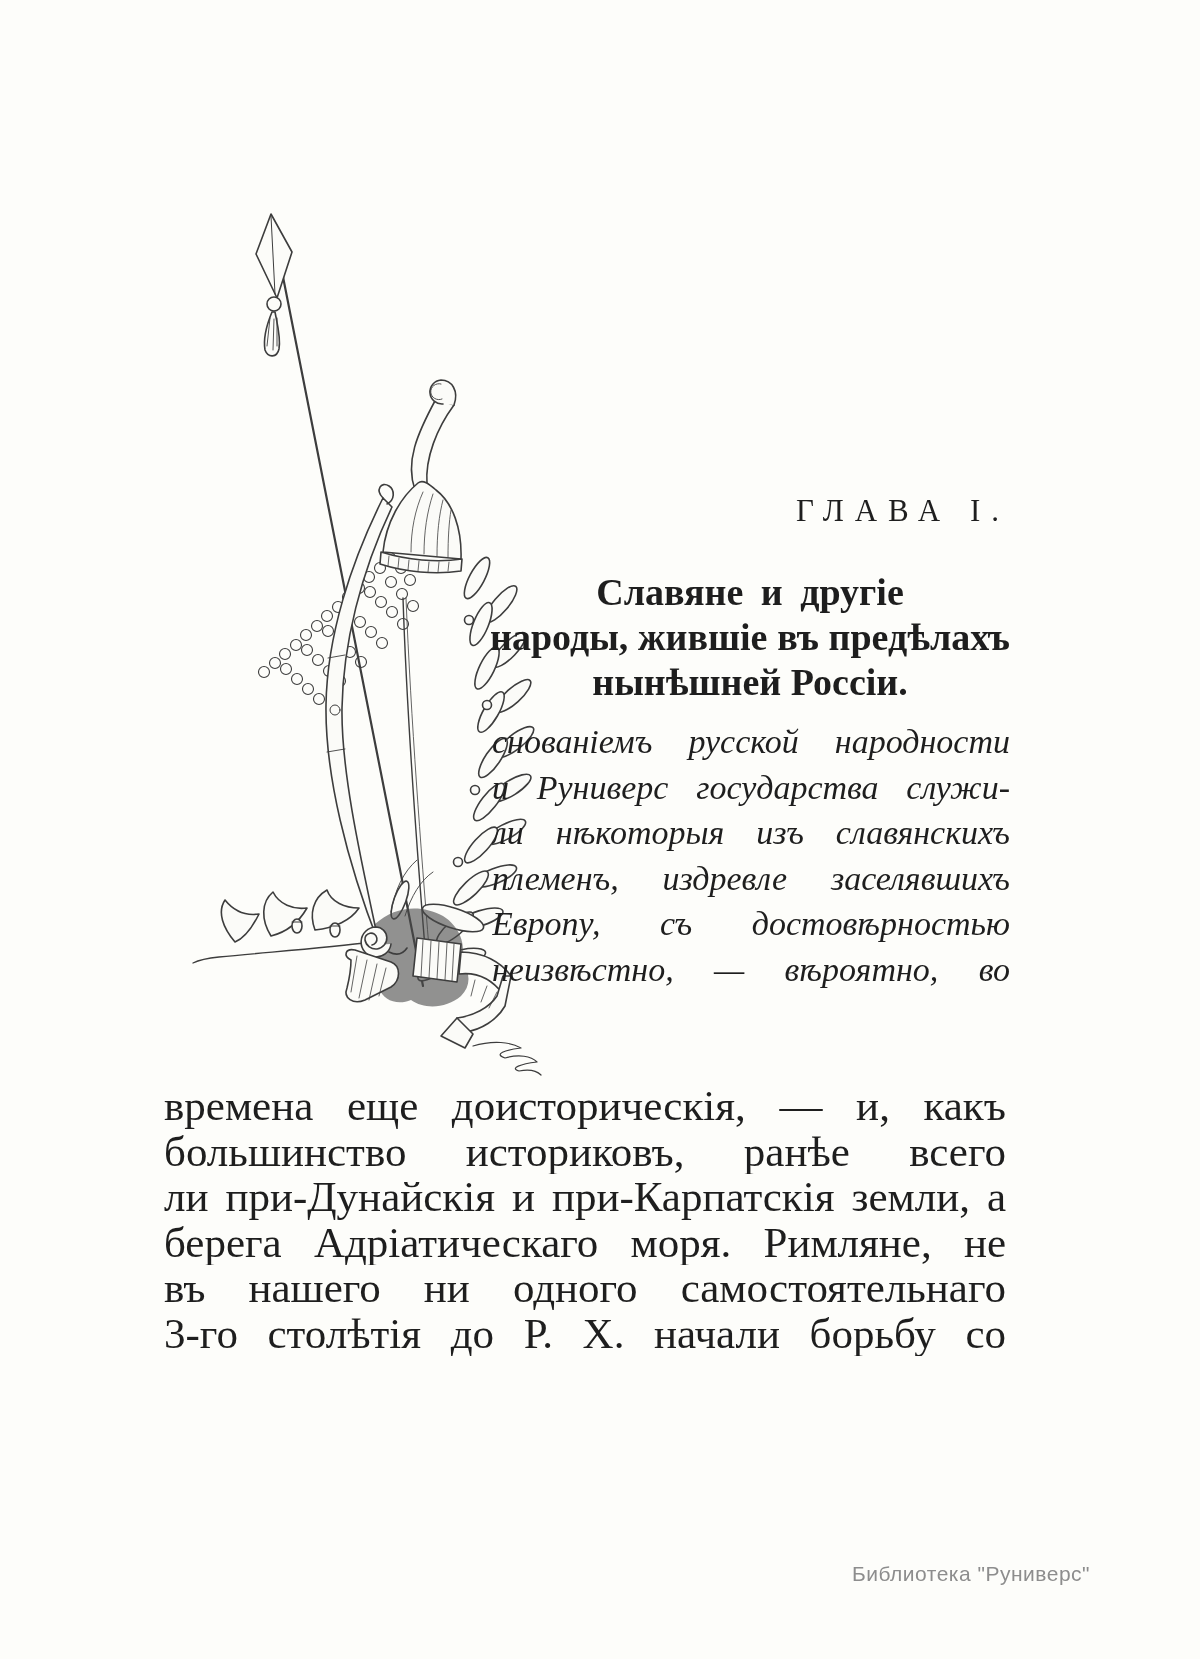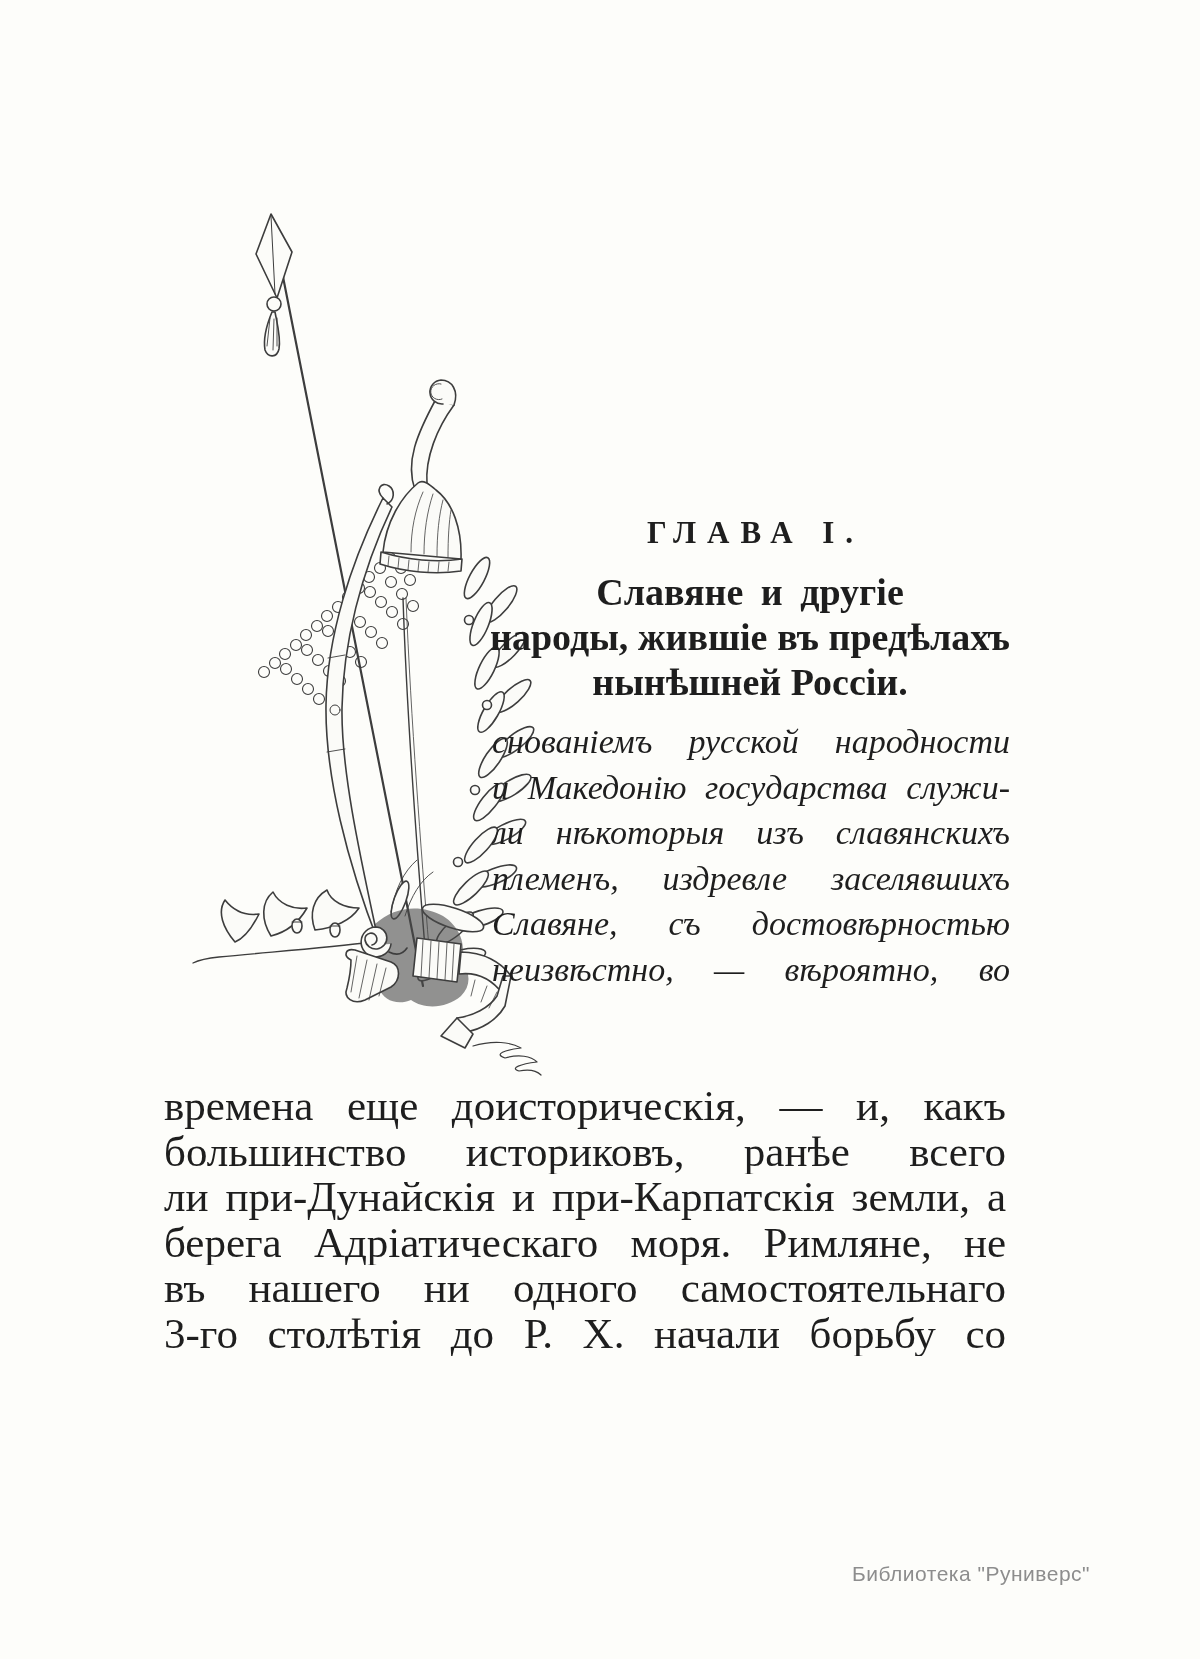--- a/index.html
+++ b/index.html
@@ -3,23 +3,23 @@
 <meta charset="utf-8">
 <style>
   html,body { margin:0; padding:0; background:#e9e9e6; }
   .page {
     position:relative; width:1200px; height:1659px;
     background:#fdfdfa; margin:0 auto; overflow:hidden;
     font-family:"Liberation Serif","DejaVu Serif",serif;
     color:#1e1e1e;
   }
   .heading {
-    position:absolute; left:490px; top:515px; width:520px; margin:0;
-    font-size:31px; font-weight:bold; letter-spacing:11px; text-indent:11px;
-    text-align:center; line-height:36px; white-space:nowrap;
+    position:absolute; left:490px; top:493px; width:520px; margin:0;
+    font-size:31px; font-weight:normal; letter-spacing:11px; text-indent:11px;
+    text-align:right; line-height:36px; white-space:nowrap;
   }
   .subtitle { position:absolute; left:490px; top:570px; width:520px; font-weight:bold; font-size:38px; }
   .sline { height:45px; line-height:45px; overflow:hidden; }
   .sline.c { text-align:center; }
   .sline.ws { word-spacing:8px; }
   .sline.j { text-align:justify; }
   .sline.j::after { content:""; display:inline-block; width:100%; height:0; }
   .bodycol  { position:absolute; left:492px; top:719px;  width:518px; font-size:34px;font-style:italic; }
   .bodyfull { position:absolute; left:164px; top:1083px; width:842px; font-size:43px; }
   .b { height:45.5px; line-height:45.5px; overflow:hidden; text-align:justify; }
@@ -171,24 +171,24 @@
   <h1 class="heading">ГЛАВА I.</h1>
 
   <div class="subtitle">
     <div class="sline c ws">Славяне и другіе древнѣйшіе</div>
     <div class="sline j">народы, жившіе въ предѣлахъ</div>
     <div class="sline c">нынѣшней Россіи.</div>
   </div>
 
   <div class="bodycol">
     <div class="b">снованіемъ русской народности</div>
-    <div class="b">и Македонію государства служи-</div>
+    <div class="b">и Руниверс государства служи-</div>
     <div class="b">ли нѣкоторыя изъ славянскихъ</div>
     <div class="b">племенъ, издревле заселявшихъ</div>
-    <div class="b">Славяне, съ достовѣрностью</div>
+    <div class="b">Европу, съ достовѣрностью</div>
     <div class="b">неизвѣстно, — вѣроятно, во</div>
   </div>
 
   <div class="bodyfull">
     <div class="b">времена еще доисторическія, — и, какъ полагаетъ</div>
     <div class="b">большинство историковъ, ранѣе всего славяне засели-</div>
     <div class="b">ли при-Дунайскія и при-Карпатскія земли, а начали</div>
     <div class="b">берега Адріатическаго моря. Римляне, не оставлявшіе</div>
     <div class="b">въ нашего ни одного самостоятельнаго народа, уже съ</div>
     <div class="b">3-го столѣтія до Р. Х. начали борьбу со славянами,</div>

